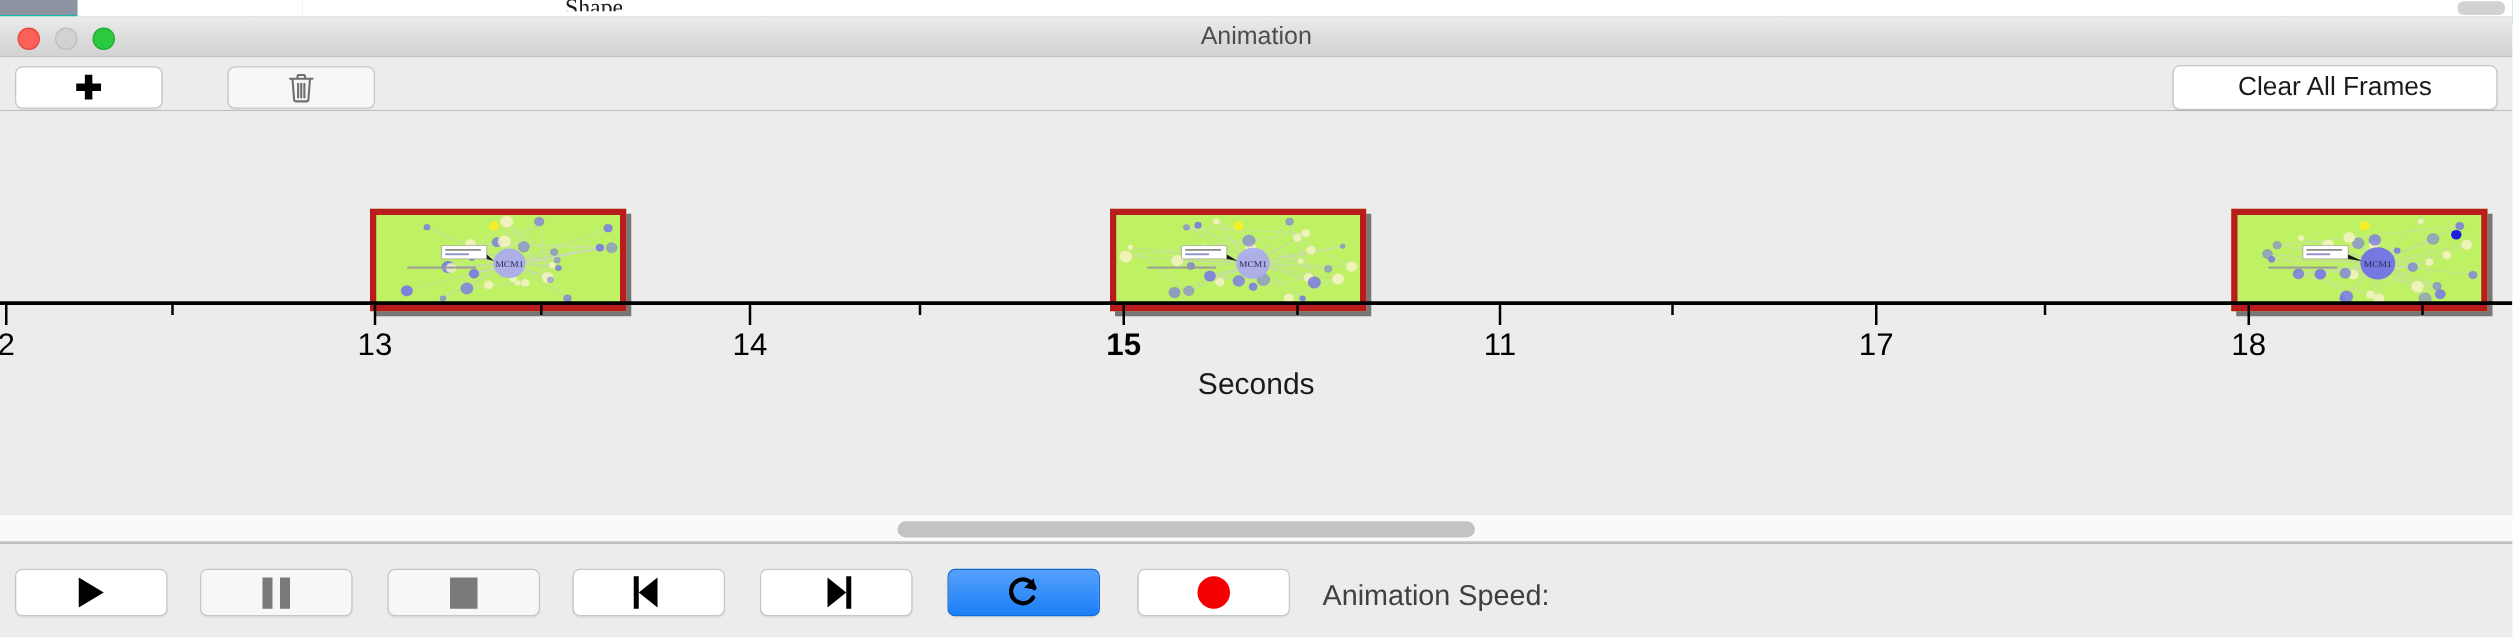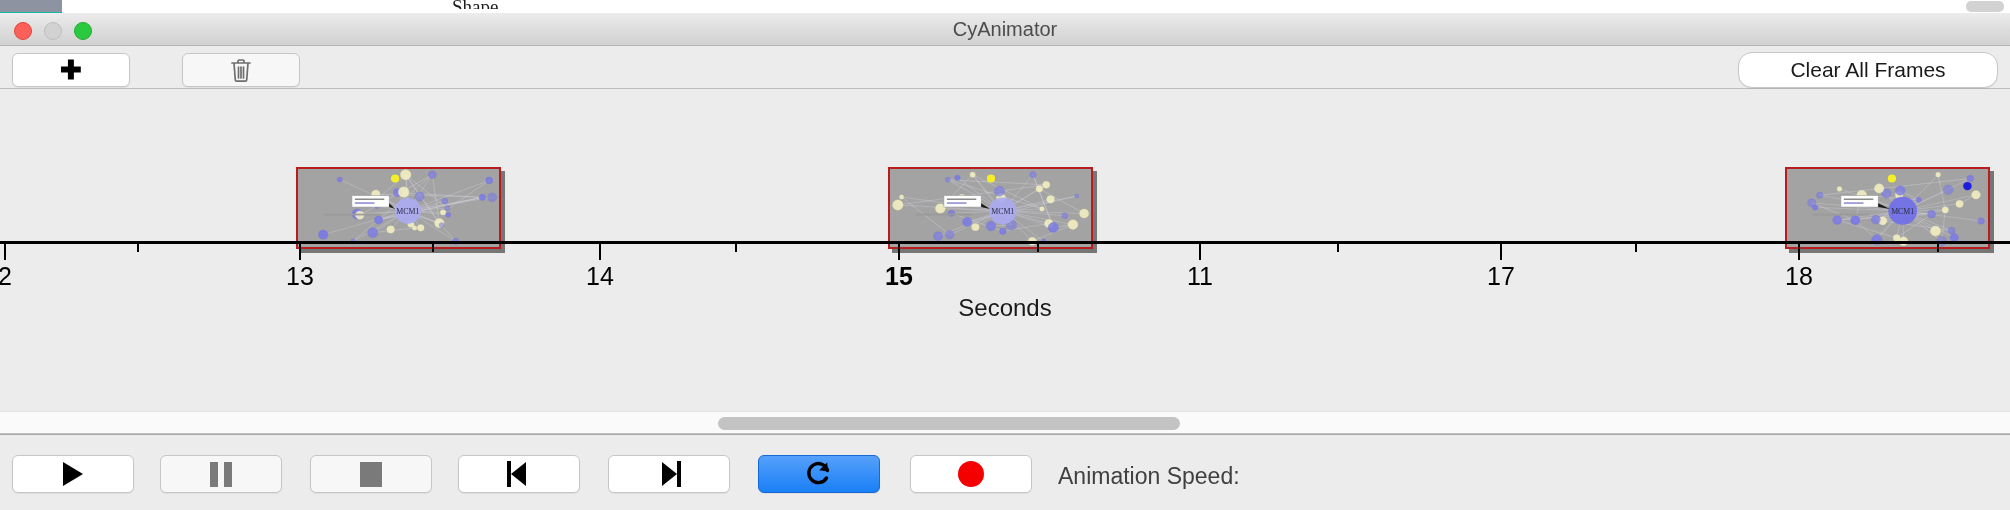--- a/index.html
+++ b/index.html
@@ -83,37 +83,37 @@
     box-sizing: border-box;
     box-shadow: 0 1px 1px rgba(0,0,0,0.06);
     display: flex; align-items: center; justify-content: center;
     cursor: default;
   }
   .btn.dim { background: #f7f7f7; }
   .btn-add   { left: 12px;  top: 7px; width: 118px; height: 34px; }
   .btn-trash { left: 182px; top: 7px; width: 118px; height: 34px; }
   .btn-clear {
     right: 12px; top: 6px; width: 260px; height: 36px;
-    font-size: 21px; color: #1a1a1a; border-radius: 14px;
+    font-size: 21px; color: #1a1a1a;
   }
   .plus-icon { font-size: 26px; font-weight: bold; color: #000; line-height: 1; }
 
   
   .timeline {
     position: absolute; left: 0; top: 89px; width: 2010px; height: 322px;
     background: #ececec;
     overflow: hidden;
   }
 
   
   .frame {
     position: absolute;
     box-sizing: border-box;
-    background: #a3a3a3;
-    border: 2px solid #b91c1c;
+    background: #bef264;
+    border: 5px solid #b91c1c;
     box-shadow: 4px 4px 0 0 #767676;
     overflow: hidden;
   }
   .frame-canvas { position: absolute; left: 0; top: 0; width: 100%; height: 100%; }
 
   
   .ruler-line {
     position: absolute; left: 0; width: 2010px; height: 3px; background: #000000;
   }
   .tick {
@@ -216,21 +216,21 @@
     <div class="bg-tab" style="left:952px;width:260px;"></div>
     <div class="bg-tab" style="left:1212px;width:798px;"></div>
     <div class="bg-text" style="left:452px;">Shape</div>
     <div class="bg-scroll"></div>
   </div>
 
   <div class="titlebar">
     <div class="traffic red"></div>
     <div class="traffic amber"></div>
     <div class="traffic green"></div>
-    <div class="win-title">CyAnimator</div>
+    <div class="win-title">Animation</div>
   </div>
 
   <div class="toolbar">
 
     <div class="btn btn-add">
       <span class="plus-icon">✚</span>
     </div>
 
     <div class="btn btn-trash dim">
       <svg width="24" height="26" viewBox="0 0 24 26">

